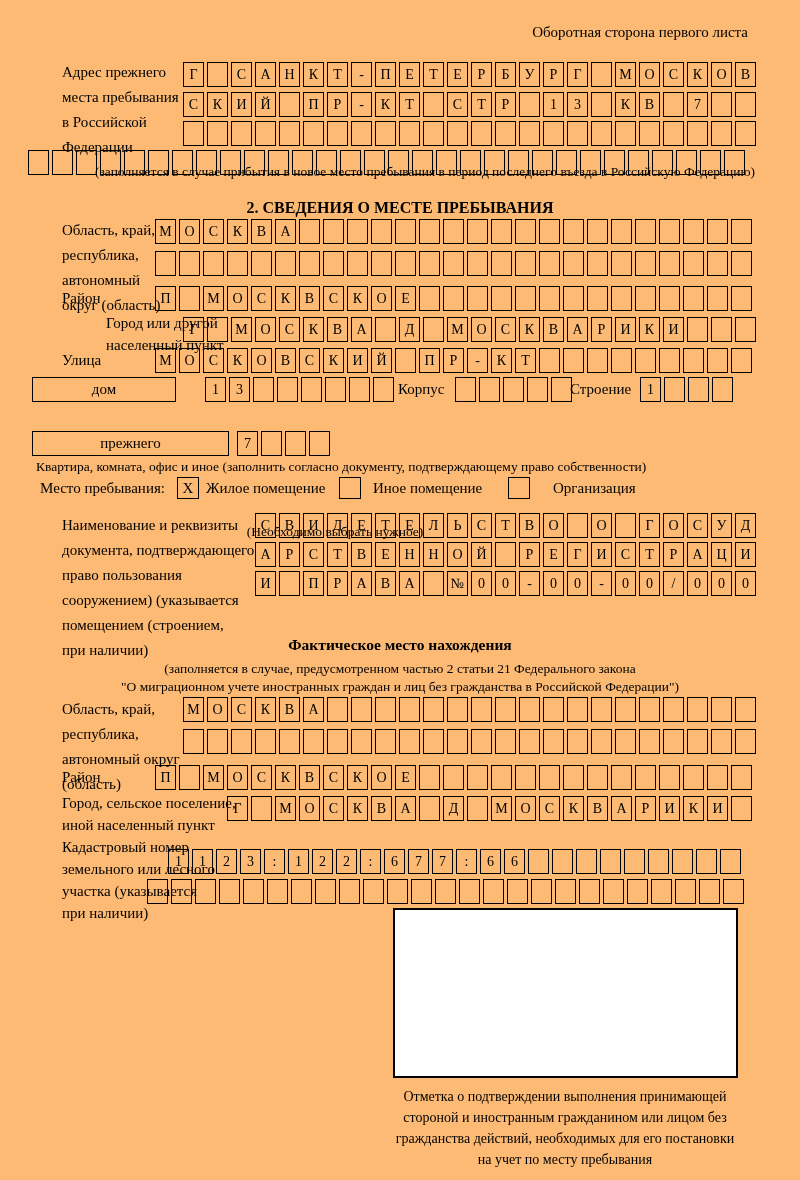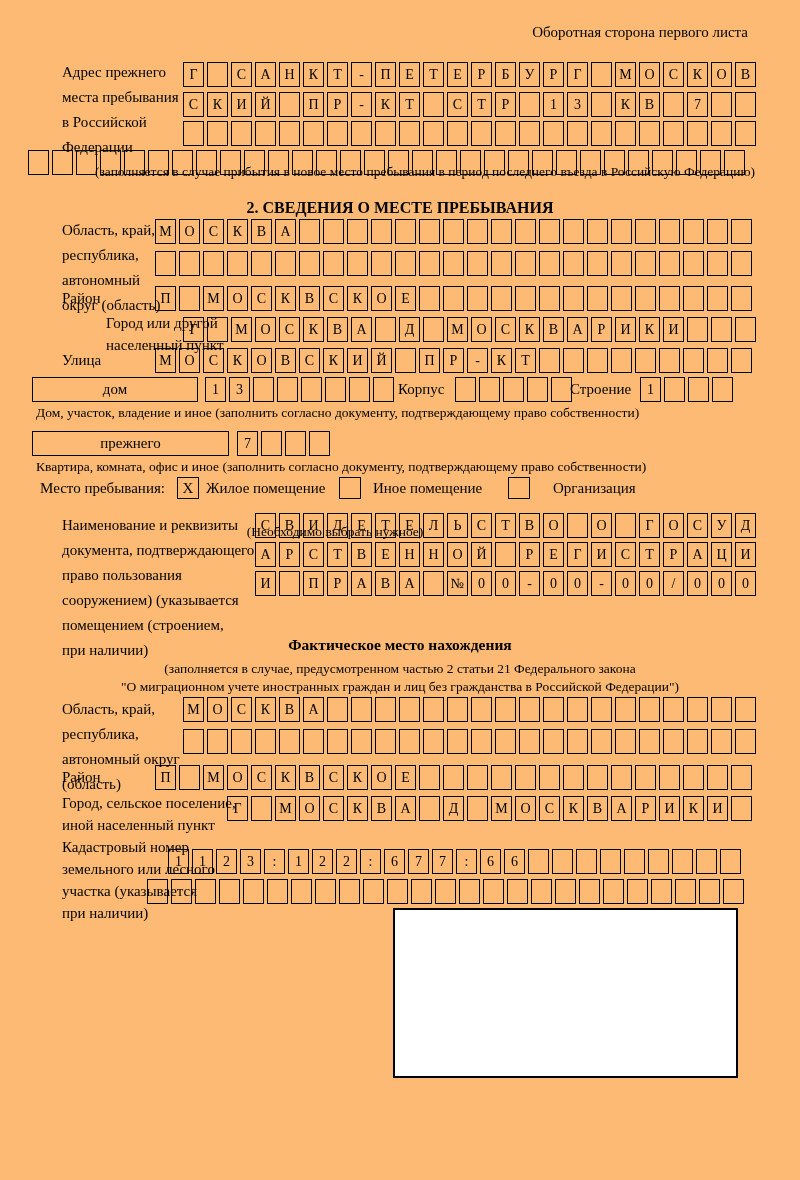--- a/index.html
+++ b/index.html
@@ -301,21 +301,21 @@
       <div class="cell"></div>
       <div class="cell"></div>
       <div class="cell"></div>
       <div class="cell"></div>
       <div class="cell"></div>
       <div class="cell"></div>
       <div class="cell"></div>
       <div class="cell"></div>
     </div>
 
-  <div class="abs widebox" style="left:32px; top:377px; width:166px;">дом</div>
+  <div class="abs widebox" style="left:32px; top:377px; width:144px;">дом</div>
   <div class="abs cells" style="left:205px; top:377px;">
       <div class="cell">1</div>
       <div class="cell">3</div>
       <div class="cell"></div>
       <div class="cell"></div>
       <div class="cell"></div>
       <div class="cell"></div>
       <div class="cell"></div>
       <div class="cell"></div>
     </div>
@@ -327,21 +327,20 @@
       <div class="cell"></div>
       <div class="cell"></div>
     </div>
   <div class="abs lbl" style="left:570px; top:377px; line-height:25px;">Строение</div>
   <div class="abs cells" style="left:640px; top:377px;">
       <div class="cell">1</div>
       <div class="cell"></div>
       <div class="cell"></div>
       <div class="cell"></div>
     </div>
-  <div class="abs note" style="left:36px; top:405px;">Дом, участок, владение и иное (заполнить согласно документу, подтверждающему право собственности)</div>
 
   <div class="abs widebox" style="left:32px; top:431px; width:197px;">прежнего</div>
   <div class="abs cells" style="left:237px; top:431px;">
       <div class="cell">7</div>
       <div class="cell"></div>
       <div class="cell"></div>
       <div class="cell"></div>
     </div>
   <div class="abs note" style="left:36px; top:459px;">Квартира, комната, офис и иное (заполнить согласно документу, подтверждающему право собственности)</div>
 
@@ -607,14 +606,20 @@
       <div class="cell"></div>
       <div class="cell"></div>
       <div class="cell"></div>
       <div class="cell"></div>
       <div class="cell"></div>
       <div class="cell"></div>
       <div class="cell"></div>
     </div>
 
   <div class="abs stampbox" style="left:393px; top:908px; width:345px; height:170px;"></div>
+  <div class="abs cap" style="left:335px; top:1086px; width:460px;">
+      <div>Отметка о подтверждении выполнения принимающей</div>
+      <div>стороной и иностранным гражданином или лицом без</div>
+      <div>гражданства действий, необходимых для его постановки</div>
+      <div>на учет по месту пребывания</div>
+    </div>
 
 </div>
 
 </body></html>

